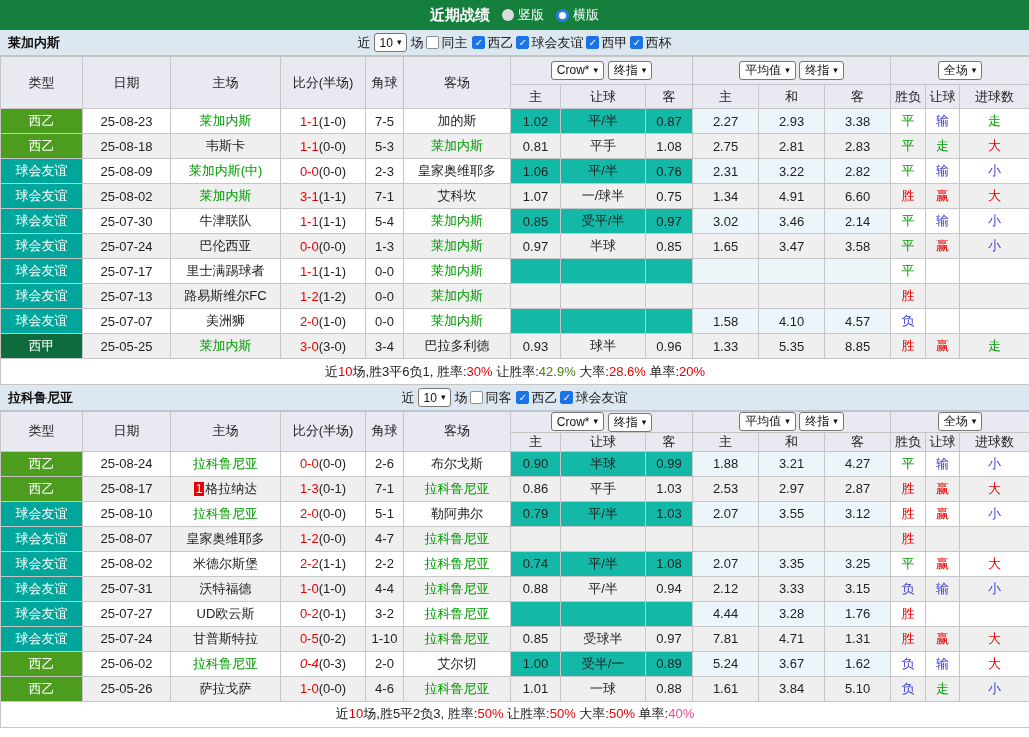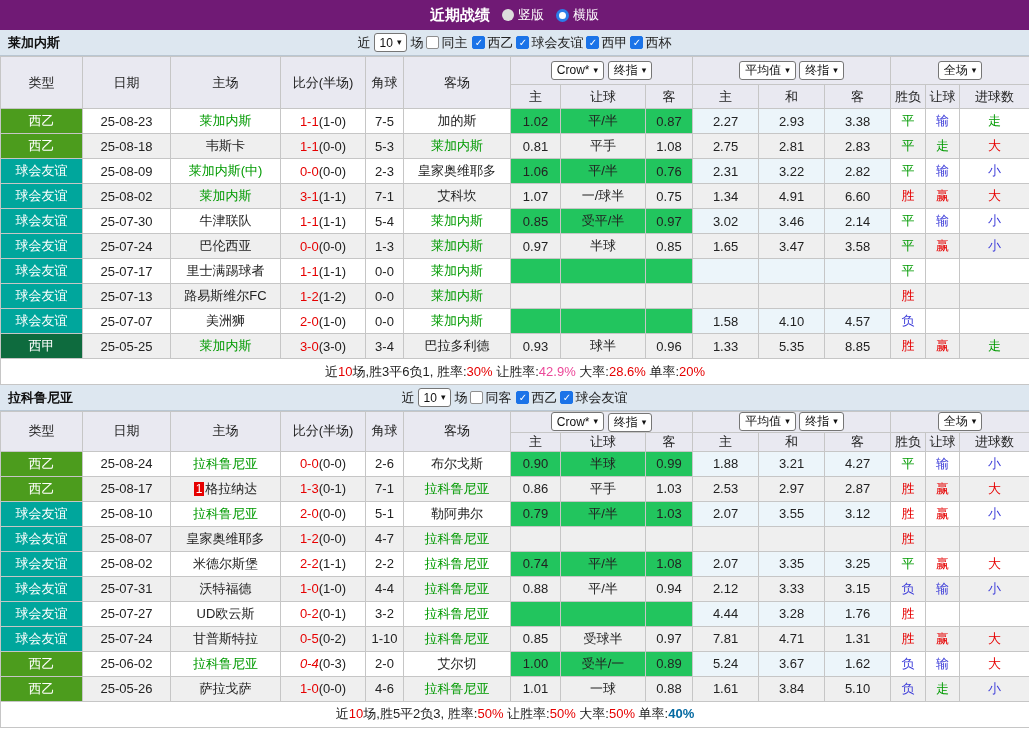--- a/index.html
+++ b/index.html
@@ -1,39 +1,39 @@
 <!DOCTYPE html>
 <html><head>
 <meta charset="utf-8">
 <style>
   *{box-sizing:border-box;margin:0;padding:0}
   html,body{width:1029px;height:737px;overflow:hidden;background:#fff;
     font-family:"Liberation Sans","DejaVu Sans",sans-serif;font-size:13px;color:#222}
-  .title-bar{height:30px;background:#701a75;display:flex;align-items:center;justify-content:center;gap:12px;color:#fff}
+  .title-bar{height:30px;background:#15803d;display:flex;align-items:center;justify-content:center;gap:12px;color:#fff}
   .title-bar .ttl{font-weight:bold;font-size:15px}
   .radio-opt{display:inline-flex;align-items:center;gap:4px;cursor:pointer}
   .radio-dot{width:12px;height:12px;border-radius:50%;background:#dcdcdc;display:inline-block}
   .radio-ring{width:13px;height:13px;border-radius:50%;background:#fff;border:3px solid #2b7de9;display:inline-block}
   .section-bar{height:26px;background:#dde7f0;position:relative;display:flex;align-items:center;border-bottom:1px solid #b9c6d2}
   .team-name{position:absolute;left:8px;font-weight:bold;color:#111}
   .filters{margin:0 auto;display:inline-flex;align-items:center;gap:3px}
   .sel{display:inline-flex;align-items:center;gap:4px;background:#fff;border:1px solid #767676;border-radius:3px;height:19px;padding:0 5px;font-size:12px;color:#111;cursor:pointer}
   .sel .car{font-size:9px;line-height:1}
   .cb{width:13px;height:13px;border:1px solid #8f8f8f;border-radius:2px;background:#fff;display:inline-flex;align-items:center;justify-content:center;font-size:10px;font-weight:bold;color:#fff;line-height:1;cursor:pointer}
   .cb.on{background:#1b73e8;border-color:#1b73e8}
   .flt{display:inline-flex;align-items:center;gap:2px;cursor:pointer}
   .lgf{display:inline-flex;align-items:center;gap:3px;margin-left:2px}
   table.grid{border-collapse:collapse;table-layout:fixed;width:1029px}
   .grid th,.grid td{border:1px solid #c6c6c6;text-align:center;overflow:hidden;white-space:nowrap;padding:0;height:25px;font-weight:normal}
   .grid thead th{background:#e9e9f1}
   .grid thead tr.drop th{height:28px}
   .grid thead tr.subh th{height:24px}
   .grid.compact thead tr.drop th,.grid.compact thead tr.subh th{height:18px}
   .grid tbody tr.alt td{background:#efefef}
-  .grid td.crow{background:#22c55e}
+  .grid td.crow{background:#14b8a6}
   .grid td.avgc{background:#ecf5fa}
   .grid td.type{color:#fff}
   .rank-badge{display:inline-block;background:#e60000;color:#fff;padding:0 2px;margin-right:1px;font-size:12px;line-height:14px}
   .sumrow td{height:26px;background:#fff;font-size:13px}
   .edge-gap{height:12px}
 </style>
 </head>
 <body>
 
 <div class="title-bar">
@@ -314,21 +314,21 @@
           <td class="avgc">1.33</td>
           <td class="avgc">5.35</td>
           <td class="avgc">8.85</td>
           <td style="color: rgb(230, 0, 0);">胜</td>
           <td style="color: rgb(230, 0, 0);">赢</td>
           <td style="color: rgb(0, 154, 0);">走</td>
         </tr>
       </tbody>
     <tfoot>
       <tr class="sumrow">
-          <td colspan="15"><span>近</span><span style="color: rgb(230, 0, 0);">10</span><span>场,胜3平6负1, 胜率:</span><span style="color: rgb(230, 0, 0);">30%</span><span> 让胜率:</span><span style="color: #ec4899;">42.9%</span><span> 大率:</span><span style="color: rgb(230, 0, 0); text-align: right;">28.6%</span><span> 单率:</span><span style="color: rgb(230, 0, 0);">20%</span></td>
+          <td colspan="15"><span>近</span><span style="color: rgb(230, 0, 0);">10</span><span>场,胜3平6负1, 胜率:</span><span style="color: rgb(230, 0, 0);">30%</span><span> 让胜率:</span><span style="color: #4d7c0f;">42.9%</span><span> 大率:</span><span style="color: rgb(230, 0, 0); text-align: right;">28.6%</span><span> 单率:</span><span style="color: rgb(230, 0, 0);">20%</span></td>
         </tr>
     </tfoot>
   </table>
 </div>
 
 <div>
   <div class="section-bar">
     <span class="team-name">拉科鲁尼亚</span>
     <span class="filters">
       <span>近</span>
@@ -585,19 +585,19 @@
           <td class="avgc">1.61</td>
           <td class="avgc">3.84</td>
           <td class="avgc">5.10</td>
           <td style="color: rgb(60, 60, 217);">负</td>
           <td style="color: rgb(0, 154, 0);">走</td>
           <td style="color: rgb(60, 60, 217);">小</td>
         </tr>
       </tbody>
     <tfoot>
       <tr class="sumrow">
-          <td colspan="15"><span>近</span><span style="color: rgb(230, 0, 0);">10</span><span>场,胜5平2负3, 胜率:</span><span style="color: rgb(230, 0, 0);">50%</span><span> 让胜率:</span><span style="color: rgb(230, 0, 0);">50%</span><span> 大率:</span><span style="color: rgb(230, 0, 0);">50%</span><span> 单率:</span><span style="color: #0369a1; font-weight: bold;">40%</span></td>
+          <td colspan="15"><span>近</span><span style="color: rgb(230, 0, 0);">10</span><span>场,胜5平2负3, 胜率:</span><span style="color: rgb(230, 0, 0);">50%</span><span> 让胜率:</span><span style="color: rgb(230, 0, 0);">50%</span><span> 大率:</span><span style="color: rgb(230, 0, 0);">50%</span><span> 单率:</span><span style="color: #ec4899;">40%</span></td>
         </tr>
     </tfoot>
   </table>
 </div>
 
 <div class="edge-gap"></div>
 
 </body></html>

